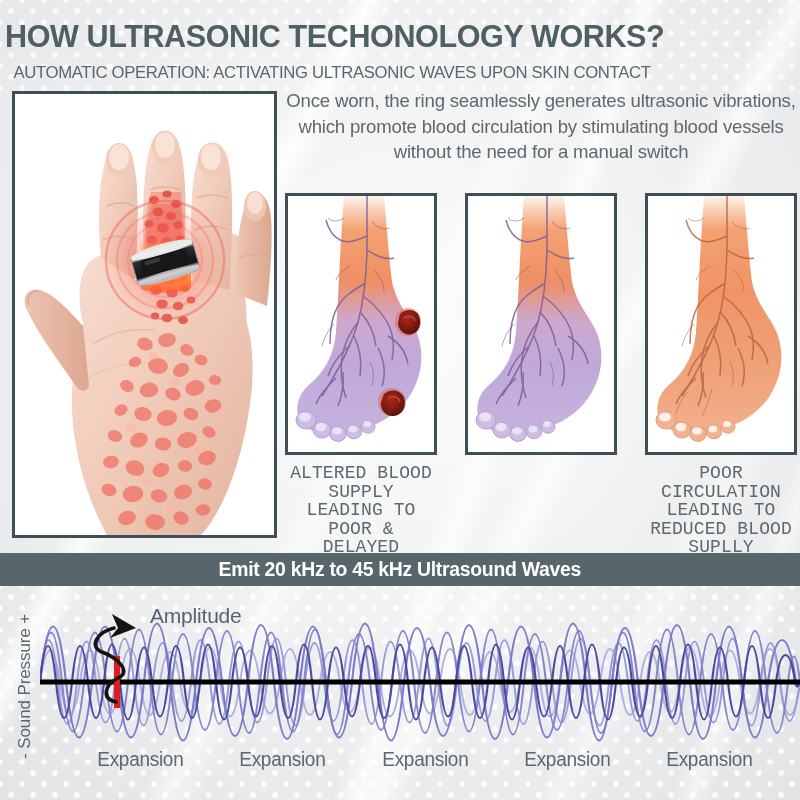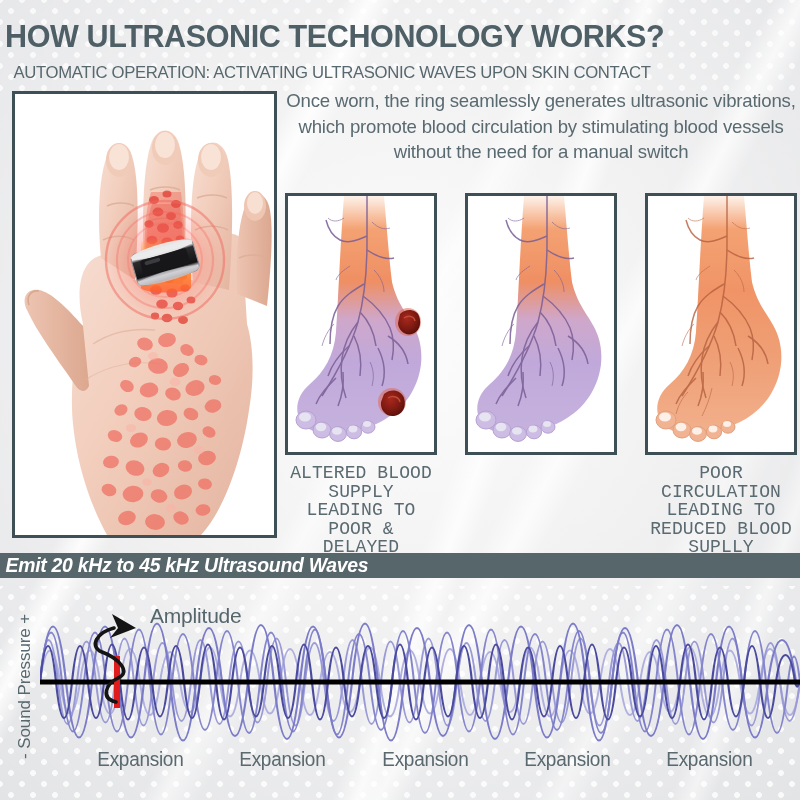--- a/index.html
+++ b/index.html
@@ -126,26 +126,25 @@
     line-height:18.6px;
     letter-spacing:.1px;
     font-weight:400;
     font-family:Liberation Mono, monospace;
   }
 
   
   .banner {
     position:absolute;
     left:0; top:553px;
-    width:800px; height:25px;
+    width:800px; height:33px;
     background:#57666b;
     display:flex;
     align-items:center;
-    justify-content:flex-start;
-    font-style:italic;
+    justify-content:center;
   }
   .banner-text {
     color:#fff;
     font-size:20px;
     font-weight:700;
     letter-spacing:-.3px;
     white-space:nowrap;
     transform:scaleX(.97);
   }
 

